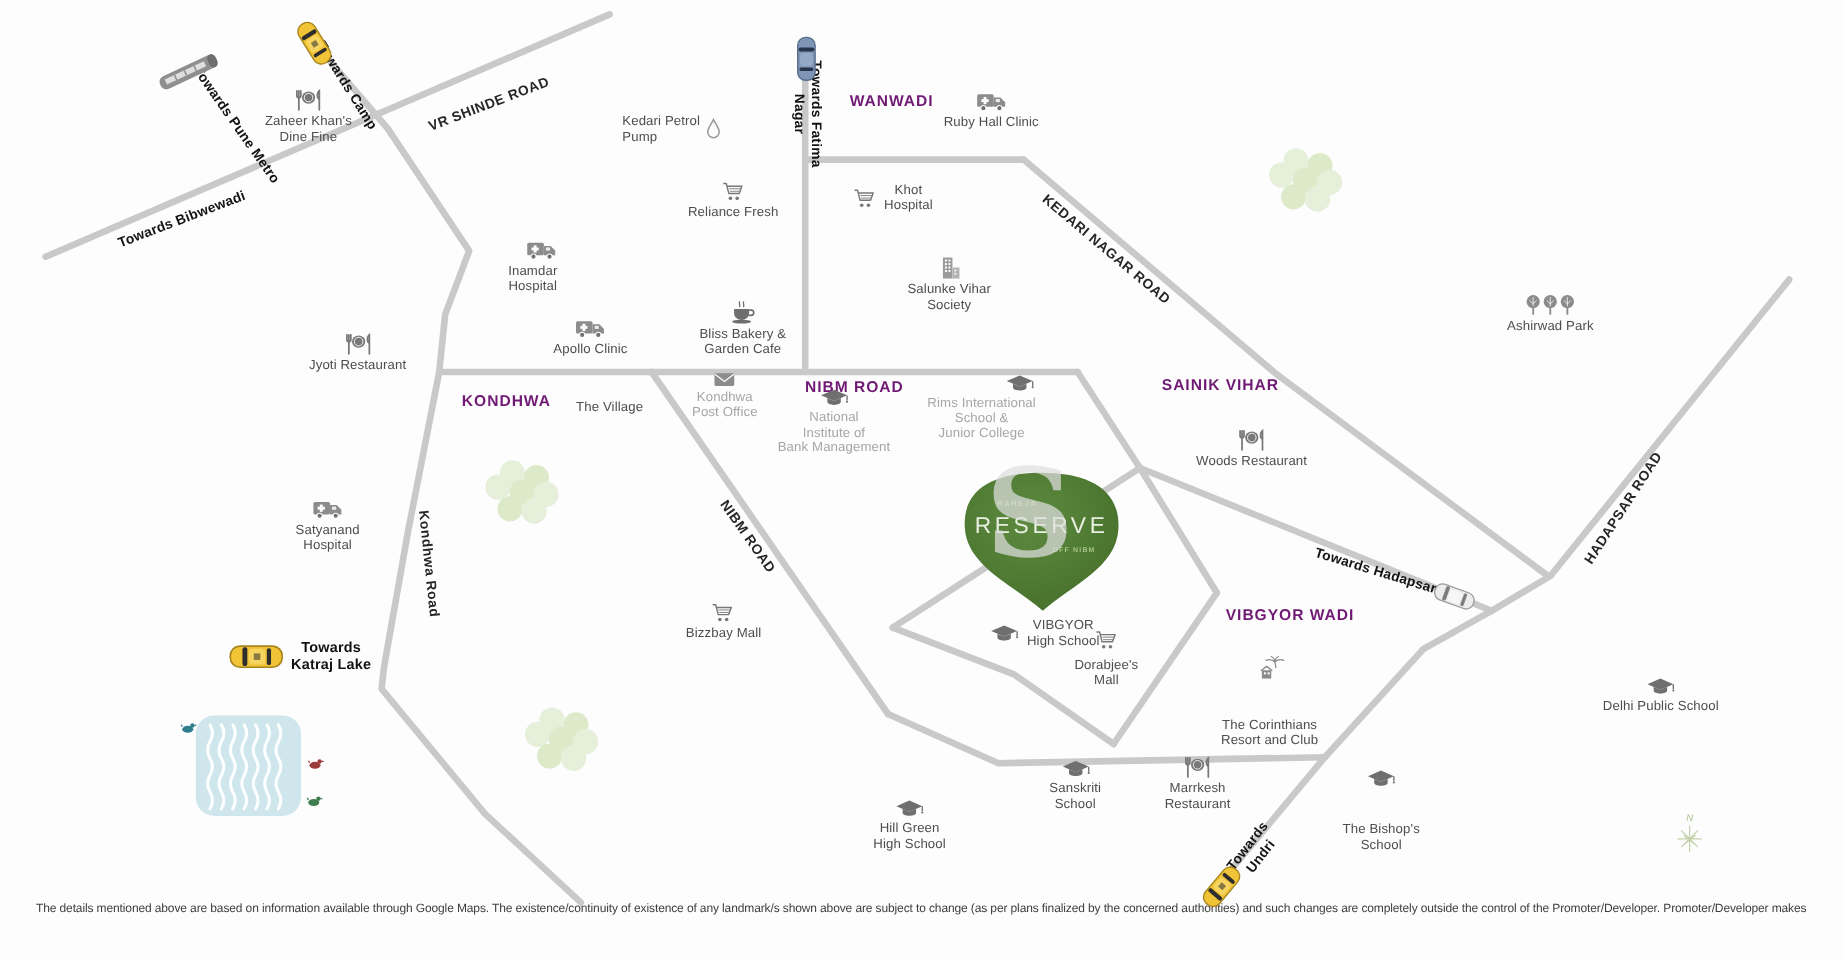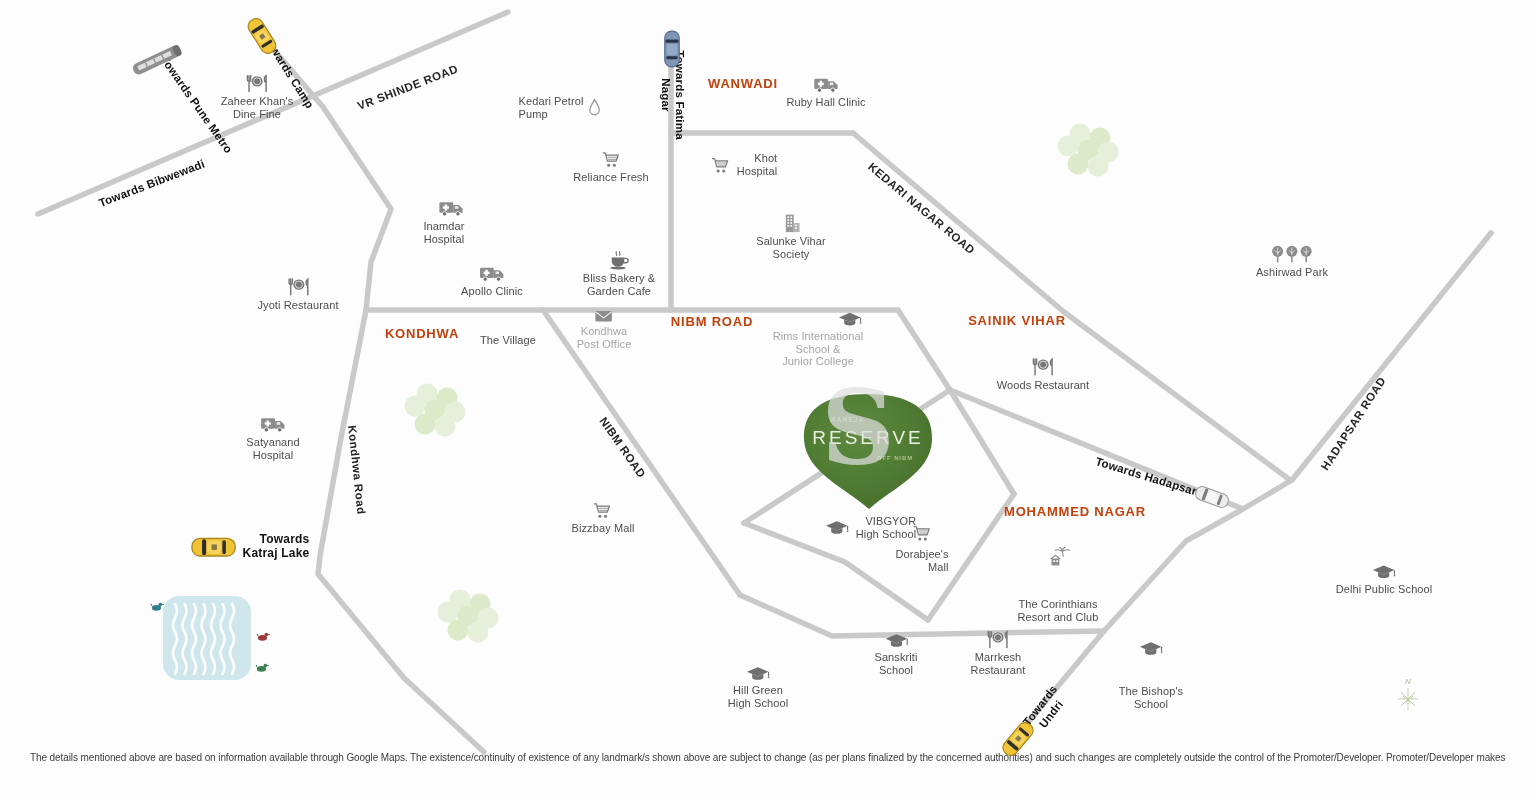--- a/index.html
+++ b/index.html
@@ -2,28 +2,28 @@
 <html><head>
 <meta charset="utf-8">
 <style>
   html,body{margin:0;padding:0;background:#ffffff;}
   #stage{position:relative;width:1536px;height:800px;background:#fdfdfd;overflow:hidden;
          font-family:"Liberation Sans",sans-serif;}
   #roads{position:absolute;left:0;top:0;z-index:1;pointer-events:none;}
   #roads polyline{fill:none;stroke:#c9c9c9;stroke-width:5.5;stroke-linecap:round;stroke-linejoin:round;}
   .deco{position:absolute;z-index:0;}
   .lbl{position:absolute;z-index:2;text-align:center;white-space:nowrap;line-height:1.18;}
-  .lbl.area{font-size:13px;font-weight:700;color:#c2410c;letter-spacing:.8px;}
+  .lbl.area{font-size:13px;font-weight:700;color:#701a75;letter-spacing:.8px;}
   .lbl.roadlbl{font-size:11.5px;font-weight:700;color:#262626;letter-spacing:.5px;}
   .lbl.dirlbl{font-size:11.5px;font-weight:700;color:#121212;letter-spacing:.2px;}
   .lm{position:absolute;z-index:2;display:flex;flex-direction:column;align-items:center;gap:2px;}
   .lm.left{flex-direction:row;gap:6px;}
   .lm.right{flex-direction:row-reverse;gap:4px;}
   .lm .txt{font-size:11px;line-height:1.15;color:#4d4d4d;text-align:center;white-space:nowrap;letter-spacing:.1px;}
-  .lm.left .txt{text-align:right;}
+  .lm.left .txt{text-align:center;}
   .lm.right .txt{text-align:left;}
   .lm.faded .txt{color:#a6a6a6;}
   .lm.dir .txt{font-weight:700;color:#121212;font-size:12px;letter-spacing:.2px;}
   .veh{position:absolute;z-index:3;}
   #pin{position:absolute;left:795px;top:386px;z-index:4;}
   .pt-top{font-size:6.5px;font-weight:700;fill:#a9c48c;letter-spacing:1.1px;}
   .pt-main{font-size:19px;font-weight:400;fill:#e9efe0;letter-spacing:3px;}
   .pt-sub{font-size:5.8px;font-weight:700;fill:#a9c48c;letter-spacing:1px;}
   #watermark{position:absolute;left:858px;top:428px;transform:translate(-50%,-50%);z-index:5;
              font-family:"DejaVu Serif",serif;font-weight:700;font-size:102px;
@@ -203,21 +203,21 @@
     <div class="lbl area" style="left: 422px; top: 334px; transform: translate(-50%, -50%);">
       <div>KONDHWA</div>
     </div>
     <div class="lbl area" style="left: 712px; top: 322px; transform: translate(-50%, -50%);">
       <div>NIBM ROAD</div>
     </div>
     <div class="lbl area" style="left: 1017px; top: 321px; transform: translate(-50%, -50%);">
       <div>SAINIK VIHAR</div>
     </div>
     <div class="lbl area" style="left: 1075px; top: 512px; transform: translate(-50%, -50%);">
-      <div>MOHAMMED NAGAR</div>
+      <div>VIBGYOR WADI</div>
     </div>
     <div class="lbl roadlbl" style="left: 408px; top: 88px; transform: translate(-50%, -50%) rotate(-21deg);">
       <div>VR SHINDE ROAD</div>
     </div>
     <div class="lbl roadlbl" style="left: 921px; top: 209px; transform: translate(-50%, -50%) rotate(40deg);">
       <div>KEDARI NAGAR ROAD</div>
     </div>
     <div class="lbl roadlbl" style="left: 1354px; top: 424px; transform: translate(-50%, -50%) rotate(-57deg);">
       <div>HADAPSAR ROAD</div>
     </div>
@@ -346,20 +346,30 @@
         <div>The Village</div>
       </div>
     </div>
     <div class="lm top faded" style="left: 604px; top: 330px; transform: translate(-50%, -50%);">
       <svg width="18" height="13">
         <use href="#i-mail"></use>
       </svg>
       <div class="txt">
         <div>Kondhwa</div>
         <div>Post Office</div>
+      </div>
+    </div>
+    <div class="lm top faded" style="left: 695px; top: 352px; transform: translate(-50%, -50%);">
+      <svg width="26" height="16">
+        <use href="#i-grad"></use>
+      </svg>
+      <div class="txt">
+        <div>National</div>
+        <div>Institute of</div>
+        <div>Bank Management</div>
       </div>
     </div>
     <div class="lm top faded" style="left: 818px; top: 340px; transform: translate(-50%, -50%); align-items: flex-end;">
       <svg width="26" height="16">
         <use href="#i-grad"></use>
       </svg>
       <div class="txt">
         <div>Rims International</div>
         <div>School &amp;</div>
         <div>Junior College</div>

